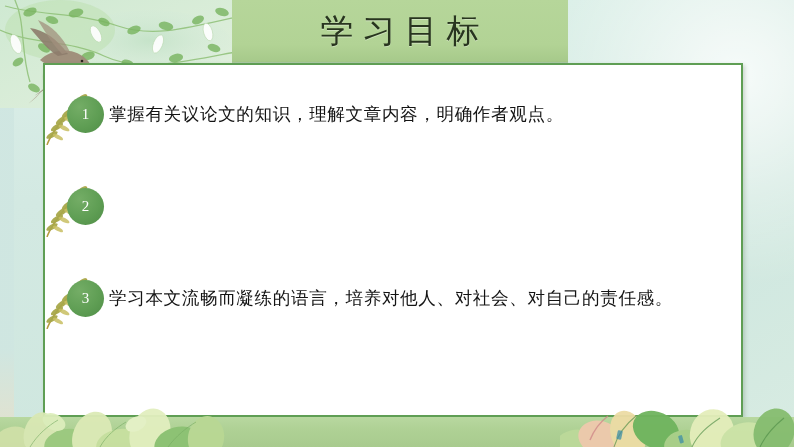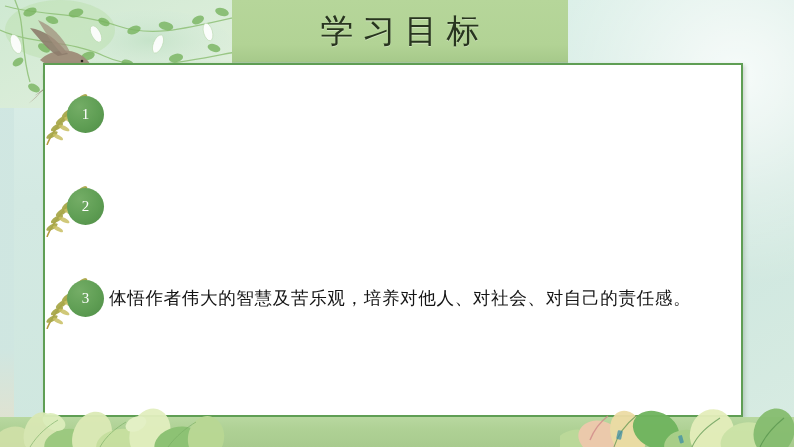--- a/index.html
+++ b/index.html
@@ -273,20 +273,21 @@
                   <ellipse cx="41" cy="11" rx="6" ry="2.3" transform="rotate(20 41 11)"></ellipse>
                   <ellipse cx="34" cy="19" rx="6.2" ry="2.3" transform="rotate(22 34 19)"></ellipse>
                   <ellipse cx="27" cy="27" rx="6.2" ry="2.3" transform="rotate(24 27 27)"></ellipse>
                   <ellipse cx="21" cy="35" rx="6" ry="2.2" transform="rotate(26 21 35)"></ellipse>
                   <ellipse cx="15" cy="44" rx="5.6" ry="2.1" transform="rotate(28 15 44)"></ellipse>
                 </g>
               </svg>
             </span>
             <span class="badge">1</span>
           </div>
+          <div class="obj-text">掌握有关议论文的知识，理解文章内容，明确作者观点。</div>
         </li>
 
         <li class="obj-item">
           <div class="badge-wrap">
             <span class="sprig">
               <svg width="48" height="52" viewBox="0 0 48 52" xmlns="http://www.w3.org/2000/svg">
                 <path d="M44,2 C32,12 20,24 10,40 C7,45 5,49 4,52" stroke="#b59a3e" stroke-width="1.5" fill="none"></path>
                 <g fill="#a8a84a" opacity="0.95">
                   <ellipse cx="38" cy="6" rx="7" ry="2.6" transform="rotate(-40 38 6)"></ellipse>
                   <ellipse cx="31" cy="13" rx="7.4" ry="2.7" transform="rotate(-38 31 13)"></ellipse>
@@ -325,21 +326,21 @@
                   <ellipse cx="41" cy="11" rx="6" ry="2.3" transform="rotate(20 41 11)"></ellipse>
                   <ellipse cx="34" cy="19" rx="6.2" ry="2.3" transform="rotate(22 34 19)"></ellipse>
                   <ellipse cx="27" cy="27" rx="6.2" ry="2.3" transform="rotate(24 27 27)"></ellipse>
                   <ellipse cx="21" cy="35" rx="6" ry="2.2" transform="rotate(26 21 35)"></ellipse>
                   <ellipse cx="15" cy="44" rx="5.6" ry="2.1" transform="rotate(28 15 44)"></ellipse>
                 </g>
               </svg>
             </span>
             <span class="badge">3</span>
           </div>
-          <div class="obj-text">体悟作者伟大的智慧及苦乐观，培养对他人、对社会、对自己的责任感。</div>
+          <div class="obj-text">学习本文流畅而凝练的语言，培养对他人、对社会、对自己的责任感。</div>
         </li>
 
       </ul>
     </div>
   </div>
 
   <div class="bottom-band"></div>
 
   <div class="leaves-bottom-left">
     <svg width="232" height="47" viewBox="0 0 232 47" xmlns="http://www.w3.org/2000/svg">

